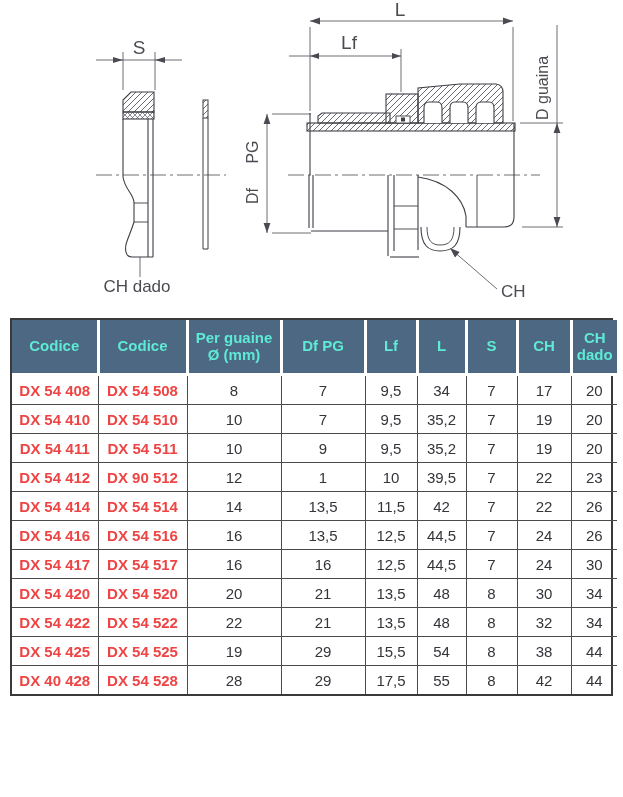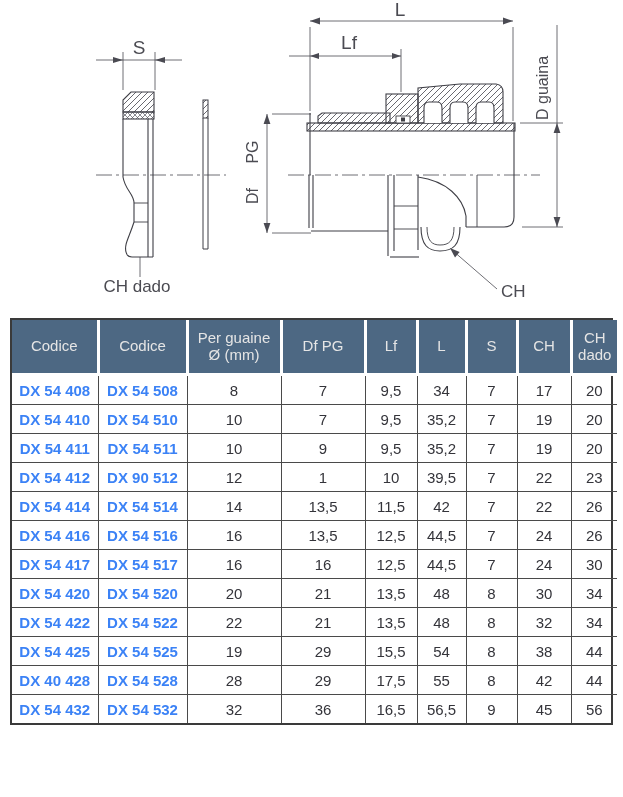--- a/index.html
+++ b/index.html
@@ -7,34 +7,34 @@
     width:623px;height:797px;position:relative;background:#ffffff;
     font-family:"Liberation Sans",sans-serif;overflow:hidden;
   }
   .drawing{position:absolute;left:0;top:0;}
   .tablewrap{
     position:absolute;left:10px;top:318px;width:599px;
     border:2px solid #3a3a3a;background:#fff;
   }
   table{border-collapse:collapse;table-layout:fixed;width:100%;}
   th{
-    background:#4d6883;color:#e5e5e5;font-weight:normal;font-size:15px;
+    background:#4d6883;color:#5eead4;font-weight:bold;font-size:15px;
     text-align:center;vertical-align:middle;white-space:pre-line;
     height:53px;line-height:1.12;padding:0 1px;
     border-bottom:3px solid #ffffff;
   }
   th + th{border-left:3px solid #ffffff;}
   td{
     border:1px solid #4a4a4a;text-align:center;vertical-align:middle;
     font-size:15px;color:#34343a;height:28px;padding:0 1px;
   }
   td:first-child{border-left:none;}
   td:last-child{border-right:none;}
   tr:last-child td{border-bottom:none;}
-  td.codice{font-weight:bold;color:#3b82f6;}
+  td.codice{font-weight:bold;color:#ef4444;}
   text{fill:#4b4b52;}
 </style>
 </head>
 <body>
 
 <svg class="drawing" width="623" height="314" viewBox="0 0 623 314" xmlns="http://www.w3.org/2000/svg">
   <defs>
     <pattern id="h45" width="6" height="6" patternUnits="userSpaceOnUse">
       <path d="M-1,1 l2,-2 M0,6 L6,0 M5,7 l2,-2" stroke="#585860" stroke-width="0.9" fill="none"></path>
     </pattern>
@@ -274,26 +274,15 @@
           <td class="codice">DX 40 428</td>
           <td class="codice">DX 54 528</td>
           <td>28</td>
           <td>29</td>
           <td>17,5</td>
           <td>55</td>
           <td>8</td>
           <td>42</td>
           <td>44</td>
         </tr>
-        <tr>
-          <td class="codice">DX 54 432</td>
-          <td class="codice">DX 54 532</td>
-          <td>32</td>
-          <td>36</td>
-          <td>16,5</td>
-          <td>56,5</td>
-          <td>9</td>
-          <td>45</td>
-          <td>56</td>
-        </tr>
       </tbody>
   </table>
 </div>
 
 </body></html>

